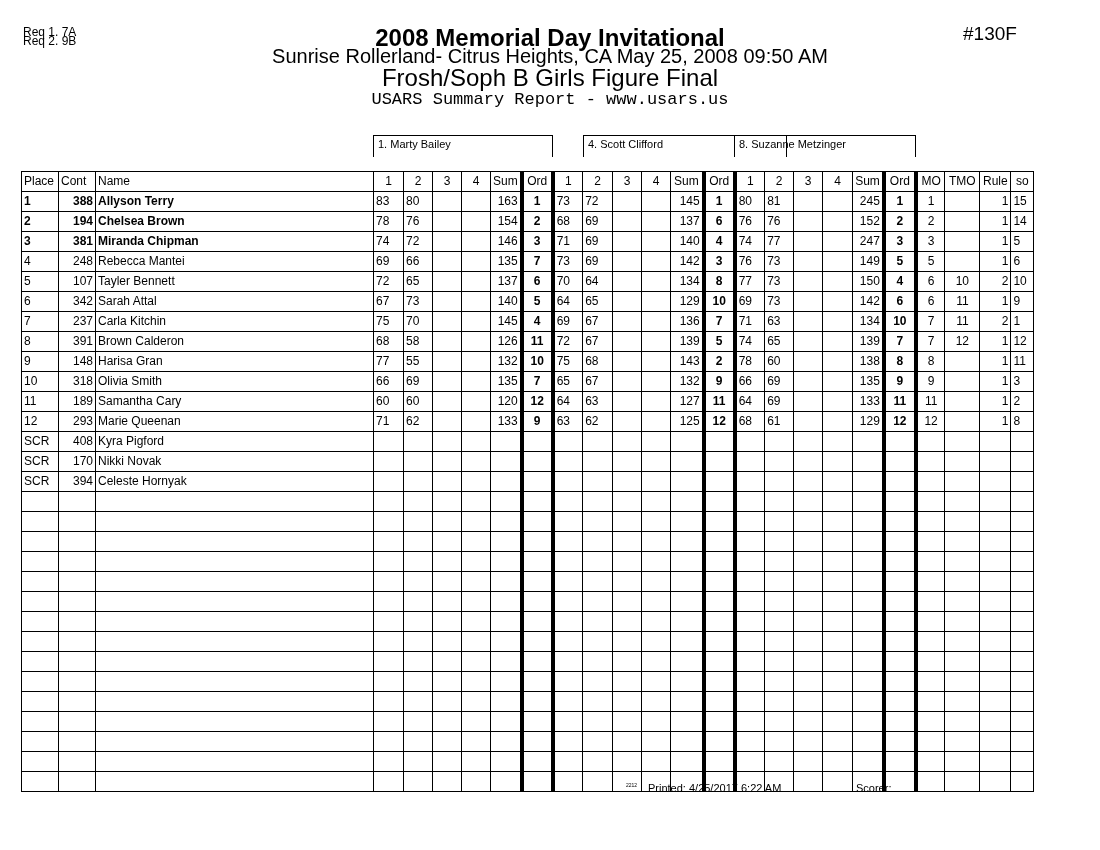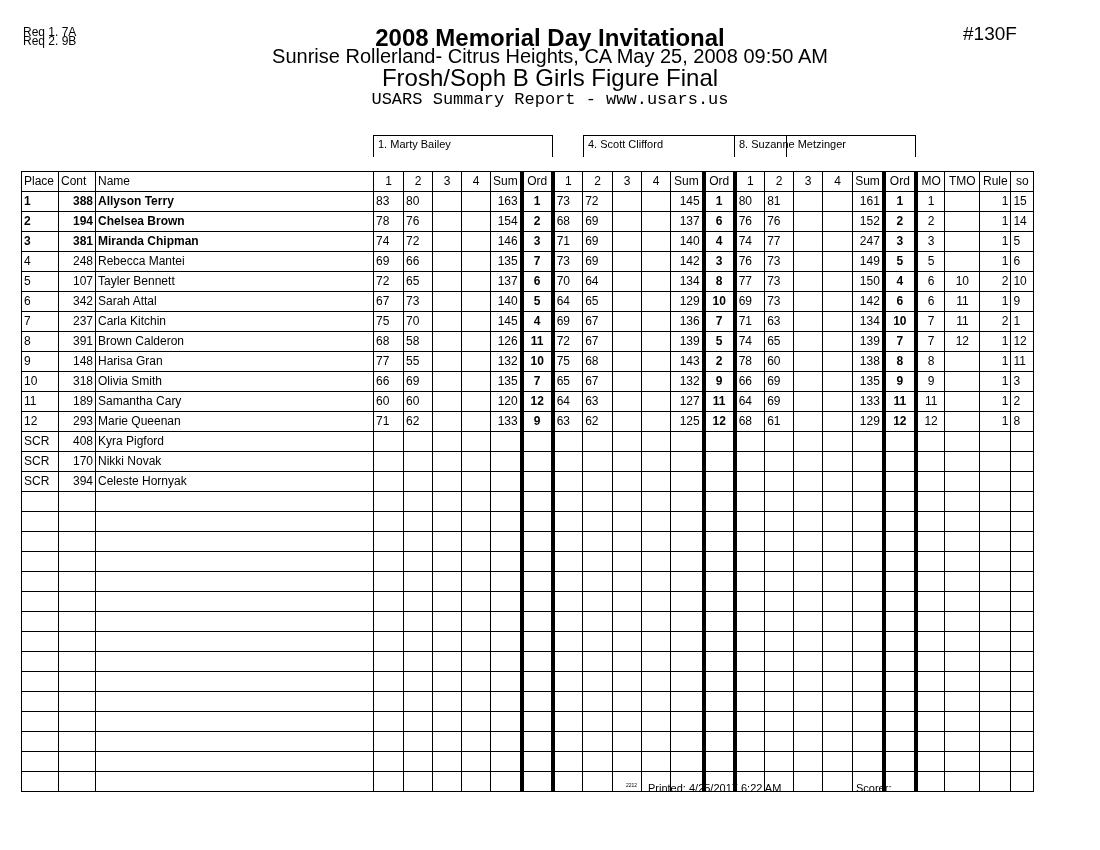--- a/index.html
+++ b/index.html
@@ -110,21 +110,21 @@
         <td class="thickL">73</td>
         <td>72</td>
         <td></td>
         <td></td>
         <td class="r">145</td>
         <td class="thickL c b">1</td>
         <td class="thickL">80</td>
         <td>81</td>
         <td></td>
         <td></td>
-        <td class="r">161</td>
+        <td class="r">245</td>
         <td class="thickL c b">1</td>
         <td class="thickL c">1</td>
         <td class="c"></td>
         <td class="r">1</td>
         <td>15</td>
       </tr>
       <tr>
         <td class="b">2</td>
         <td class="b r">194</td>
         <td class="b">Chelsea Brown</td>

